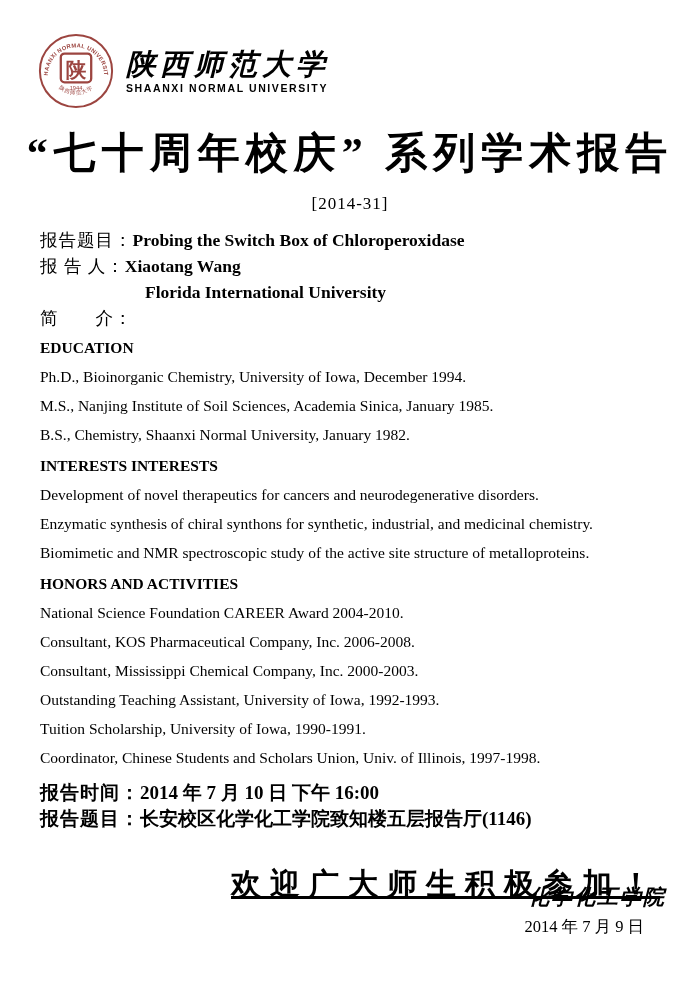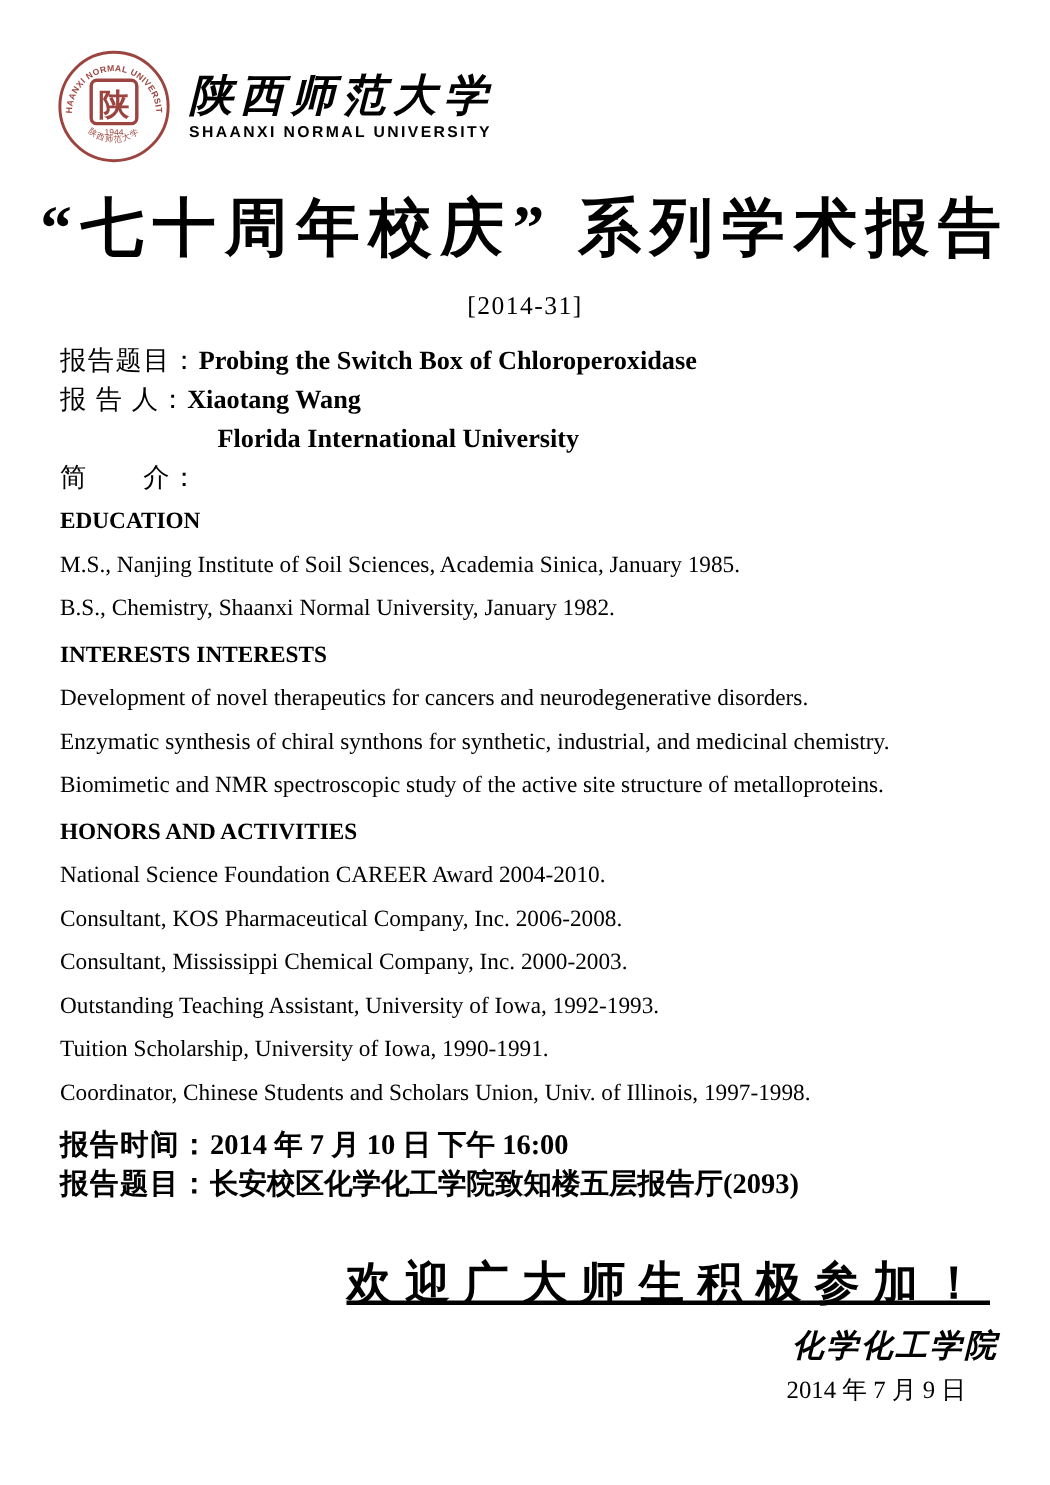--- a/index.html
+++ b/index.html
@@ -79,20 +79,21 @@
     </div>
     <div class="info-line affil">
       <span class="info-value">Florida International University</span>
     </div>
     <div class="info-line">
       <span class="bio-label">简　　介：</span>
     </div>
 
     <div class="section">
       <div class="section-heading">EDUCATION</div>
+      <div class="section-item">Ph.D., Bioinorganic Chemistry, University of Iowa, December 1994.</div>
       <div class="section-item">M.S., Nanjing Institute of Soil Sciences, Academia Sinica, January 1985.</div>
       <div class="section-item">B.S., Chemistry, Shaanxi Normal University, January 1982.</div>
     </div>
 
     <div class="section">
       <div class="section-heading">INTERESTS INTERESTS</div>
       <div class="section-item">Development of novel therapeutics for cancers and neurodegenerative disorders.</div>
       <div class="section-item">Enzymatic synthesis of chiral synthons for synthetic, industrial, and medicinal chemistry.</div>
       <div class="section-item">Biomimetic and NMR spectroscopic study of the active site structure of metalloproteins.</div>
     </div>
@@ -105,21 +106,21 @@
       <div class="section-item">Outstanding Teaching Assistant, University of Iowa, 1992-1993.</div>
       <div class="section-item">Tuition Scholarship, University of Iowa, 1990-1991.</div>
       <div class="section-item">Coordinator, Chinese Students and Scholars Union, Univ. of Illinois, 1997-1998.</div>
     </div>
 
     <div class="schedule">
       <div class="sched-line">
         <span class="sched-label">报告时间：</span><span class="sched-value">2014 年 7 月 10 日  下午 16:00</span>
       </div>
       <div class="sched-line">
-        <span class="sched-label">报告题目：</span><span class="sched-value">长安校区化学化工学院致知楼五层报告厅(2093)</span>
+        <span class="sched-label">报告题目：</span><span class="sched-value">长安校区化学化工学院致知楼五层报告厅(1146)</span>
       </div>
     </div>
 
     <div class="welcome">欢迎广大师生积极参加！</div>
   </div>
 
   <div class="footer-org">化学化工学院</div>
   <div class="footer-date">2014 年 7 月 9 日</div>
 
 </div>

